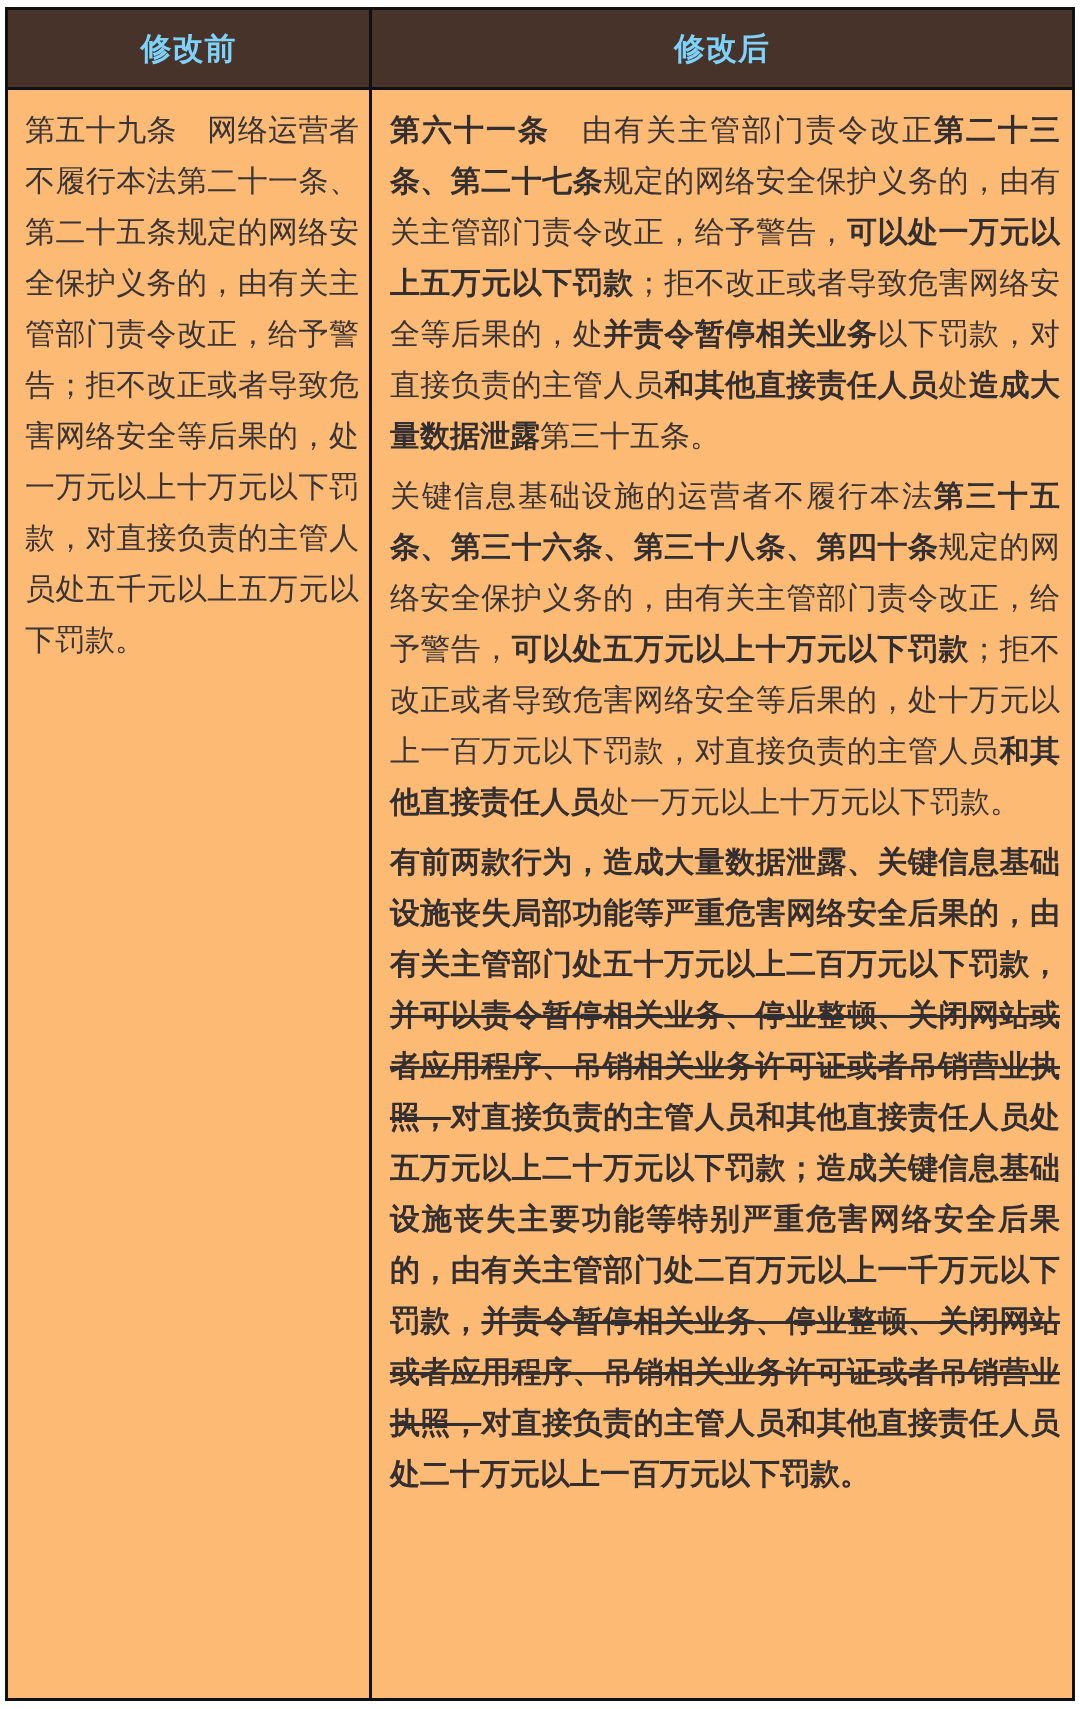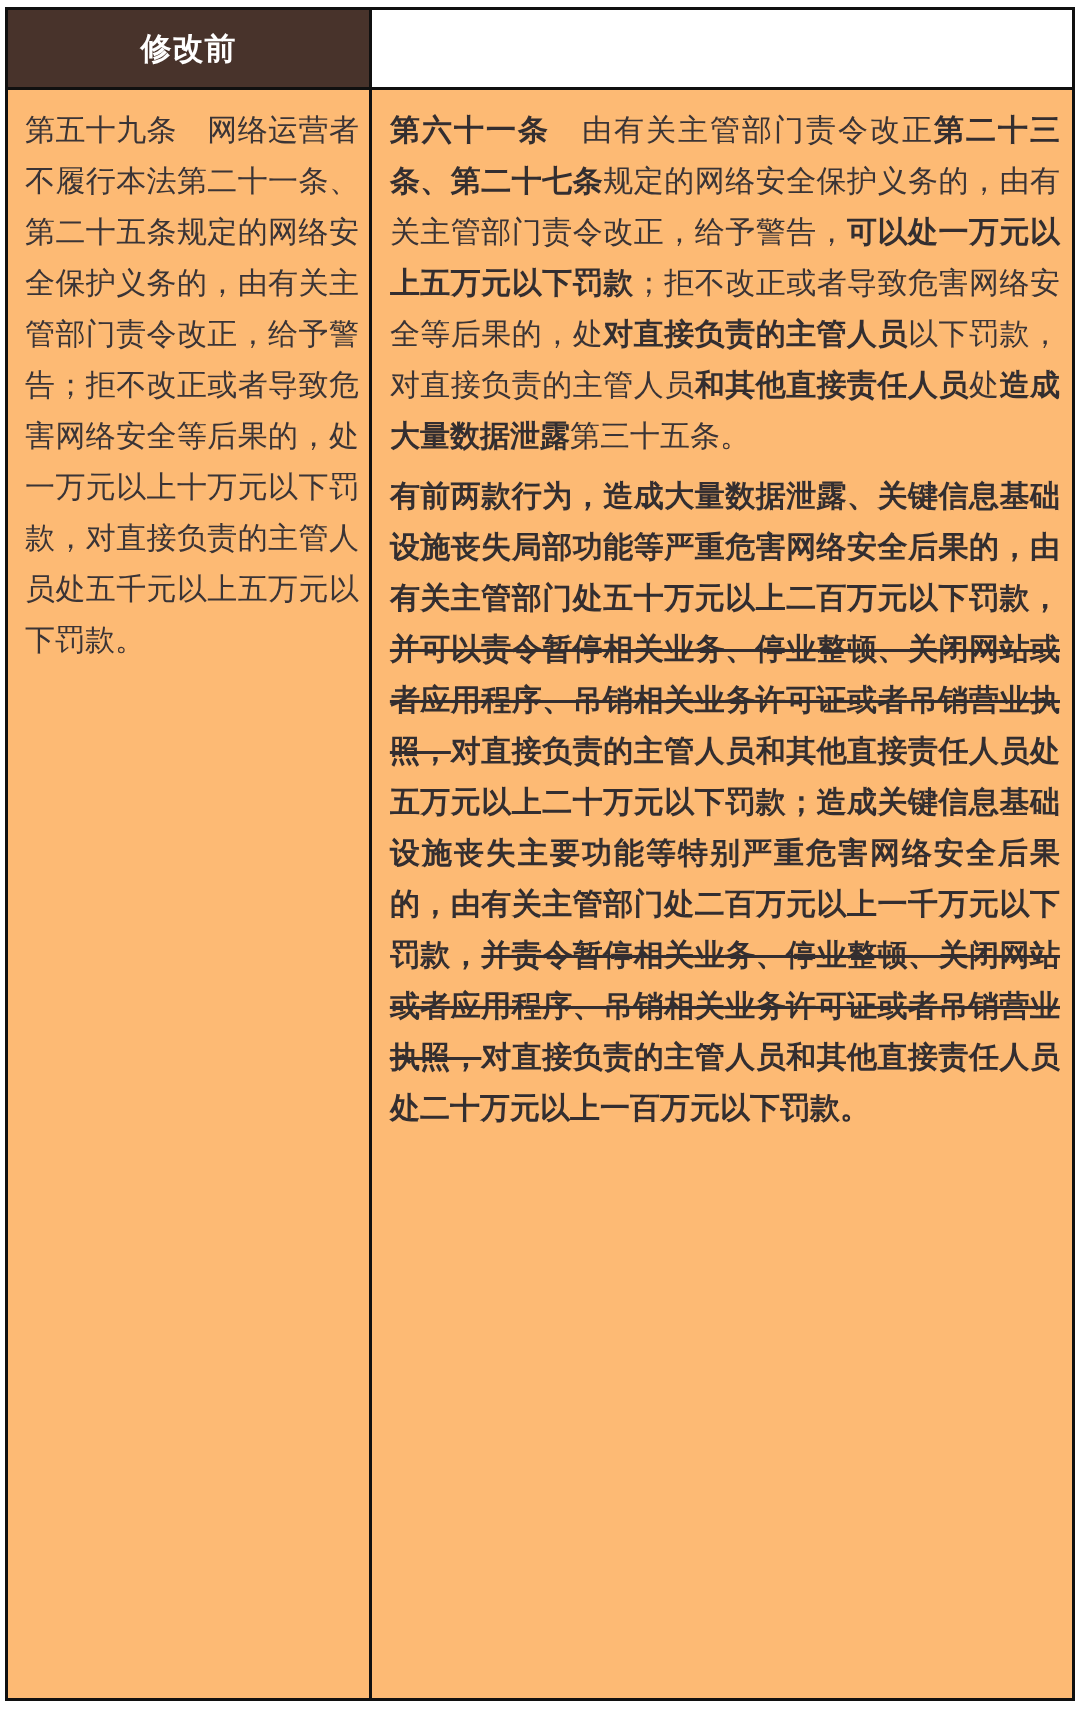--- a/index.html
+++ b/index.html
@@ -25,21 +25,21 @@
   .header-row {
     height: 80px;
     flex: 0 0 80px;
     border-bottom: 3px solid #101010;
   }
   .body-row { flex: 1 1 auto; }
   .col-before { width: 34.2%; flex: 0 0 34.2%; border-right: 3px solid #101010; }
   .col-after  { width: 65.8%; flex: 1 1 auto; }
   .header-cell {
     background: #48332b;
-    color: #ffffff;
+    color: #7dd3fc;
     display: flex;
     align-items: center;
     justify-content: center;
     font-size: 31px;
     font-weight: 700;
     letter-spacing: 1px;
   }
   .body-cell {
     background: #fdba74;
     color: #3a3436;
@@ -58,24 +58,26 @@
     text-decoration-color: #332e30;
   }
 </style>
 </head>
 <body>
 
 <div class="page">
   <div class="cmp-table">
     <div class="row header-row">
       <div class="header-cell col-before">修改前</div>
+      <div class="header-cell col-after">修改后</div>
     </div>
     <div class="row body-row">
       <div class="body-cell col-before">
           <p class="para"><span>第五十九条　网络运营者不履行本法第二十一条、第二十五条规定的网络安全保护义务的，由有关主管部门责令改正，给予警告；拒不改正或者导致危害网络安全等后果的，处一万元以上十万元以下罚款，对直接负责的主管人员处五千元以上五万元以下罚款。</span></p>
         </div>
       <div class="body-cell col-after">
-          <p class="para"><span class="b">第六十一条</span><span>　由有关主管部门责令改正</span><span class="b">第二十三条、第二十七条</span><span>规定的网络安全保护义务的，由有关主管部门责令改正，给予警告，</span><span class="b">可以处一万元以上五万元以下罚款</span><span>；拒不改正或者导致危害网络安全等后果的，处</span><span class="b">对直接负责的主管人员</span><span>以下罚款，对直接负责的主管人员</span><span class="b">和其他直接责任人员</span><span>处</span><span class="b">造成大量数据泄露</span><span>第三十五条。</span></p>
+          <p class="para"><span class="b">第六十一条</span><span>　由有关主管部门责令改正</span><span class="b">第二十三条、第二十七条</span><span>规定的网络安全保护义务的，由有关主管部门责令改正，给予警告，</span><span class="b">可以处一万元以上五万元以下罚款</span><span>；拒不改正或者导致危害网络安全等后果的，处</span><span class="b">并责令暂停相关业务</span><span>以下罚款，对直接负责的主管人员</span><span class="b">和其他直接责任人员</span><span>处</span><span class="b">造成大量数据泄露</span><span>第三十五条。</span></p>
+          <p class="para"><span>关键信息基础设施的运营者不履行本法</span><span class="b">第三十五条、第三十六条、第三十八条、第四十条</span><span>规定的网络安全保护义务的，由有关主管部门责令改正，给予警告，</span><span class="b">可以处五万元以上十万元以下罚款</span><span>；拒不改正或者导致危害网络安全等后果的，处十万元以上一百万元以下罚款，对直接负责的主管人员</span><span class="b">和其他直接责任人员</span><span>处一万元以上十万元以下罚款。</span></p>
           <p class="para"><span class="b">有前两款行为，造成大量数据泄露、关键信息基础设施丧失局部功能等严重危害网络安全后果的，由有关主管部门处五十万元以上二百万元以下罚款，</span><span class="b strike">并可以责令暂停相关业务、停业整顿、关闭网站或者应用程序、吊销相关业务许可证或者吊销营业执照，</span><span class="b">对直接负责的主管人员和其他直接责任人员处五万元以上二十万元以下罚款；造成关键信息基础设施丧失主要功能等特别严重危害网络安全后果的，由有关主管部门处二百万元以上一千万元以下罚款，</span><span class="b strike">并责令暂停相关业务、停业整顿、关闭网站或者应用程序、吊销相关业务许可证或者吊销营业执照，</span><span class="b">对直接负责的主管人员和其他直接责任人员处二十万元以上一百万元以下罚款。</span></p>
         </div>
     </div>
   </div>
 </div>
 
 </body></html>

